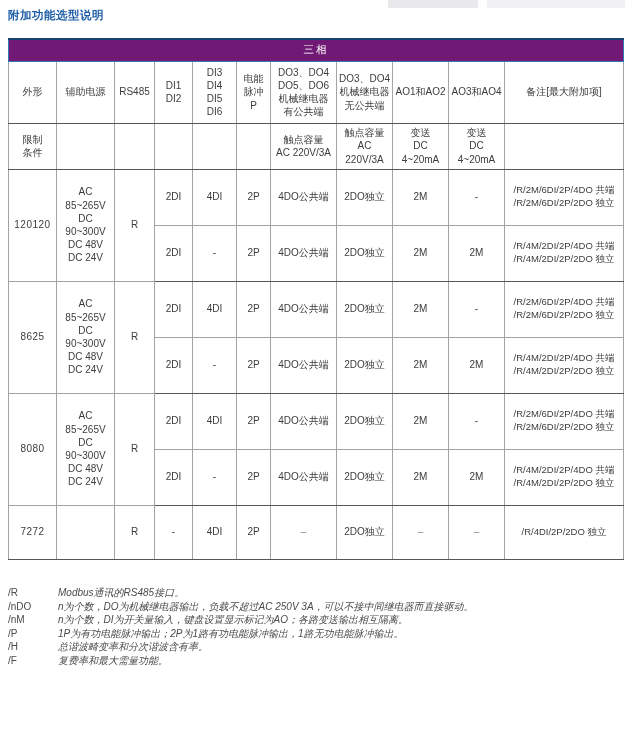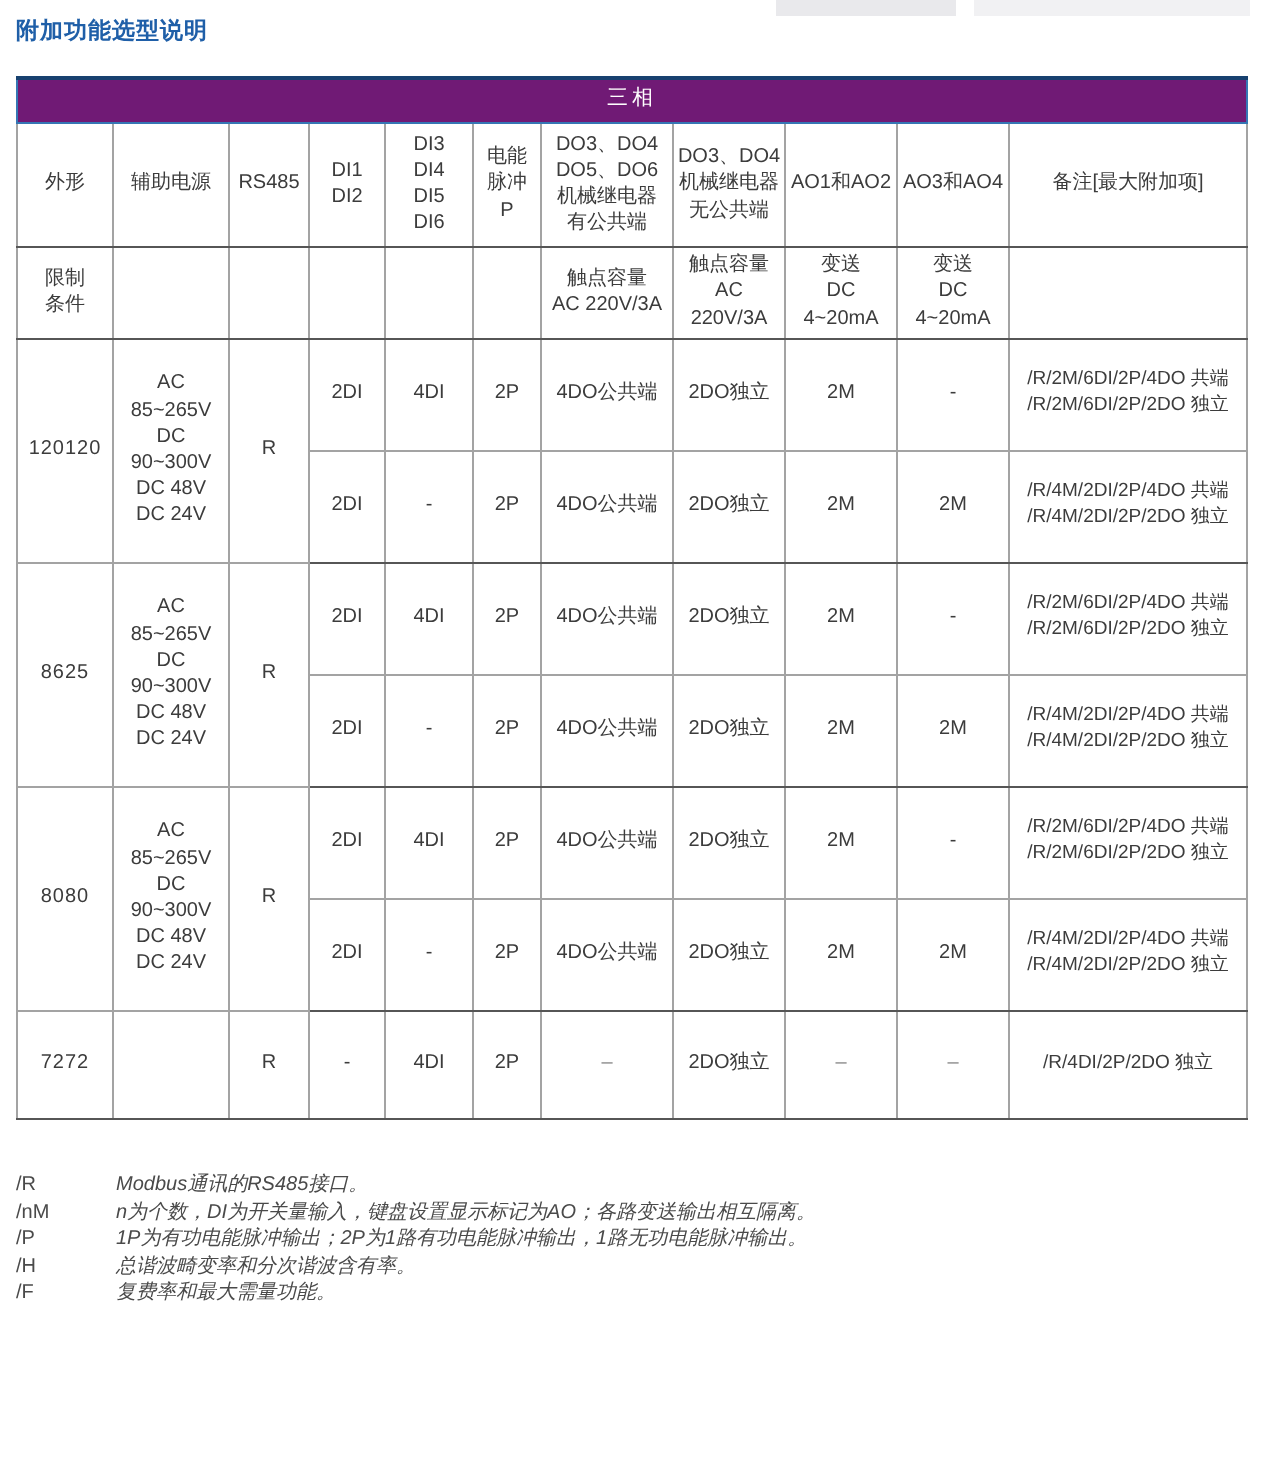--- a/index.html
+++ b/index.html
@@ -232,20 +232,24 @@
   </tr>
 </tbody>
   </table>
 
 <div class="notes">
   <div class="note-row">
     <span class="note-term">/R</span>
     <span class="note-desc">Modbus通讯的RS485接口。</span>
   </div>
   <div class="note-row">
+    <span class="note-term">/nDO</span>
+    <span class="note-desc">n为个数，DO为机械继电器输出，负载不超过AC 250V 3A，可以不接中间继电器而直接驱动。</span>
+  </div>
+  <div class="note-row">
     <span class="note-term">/nM</span>
     <span class="note-desc">n为个数，DI为开关量输入，键盘设置显示标记为AO；各路变送输出相互隔离。</span>
   </div>
   <div class="note-row">
     <span class="note-term">/P</span>
     <span class="note-desc">1P为有功电能脉冲输出；2P为1路有功电能脉冲输出，1路无功电能脉冲输出。</span>
   </div>
   <div class="note-row">
     <span class="note-term">/H</span>
     <span class="note-desc">总谐波畸变率和分次谐波含有率。</span>

